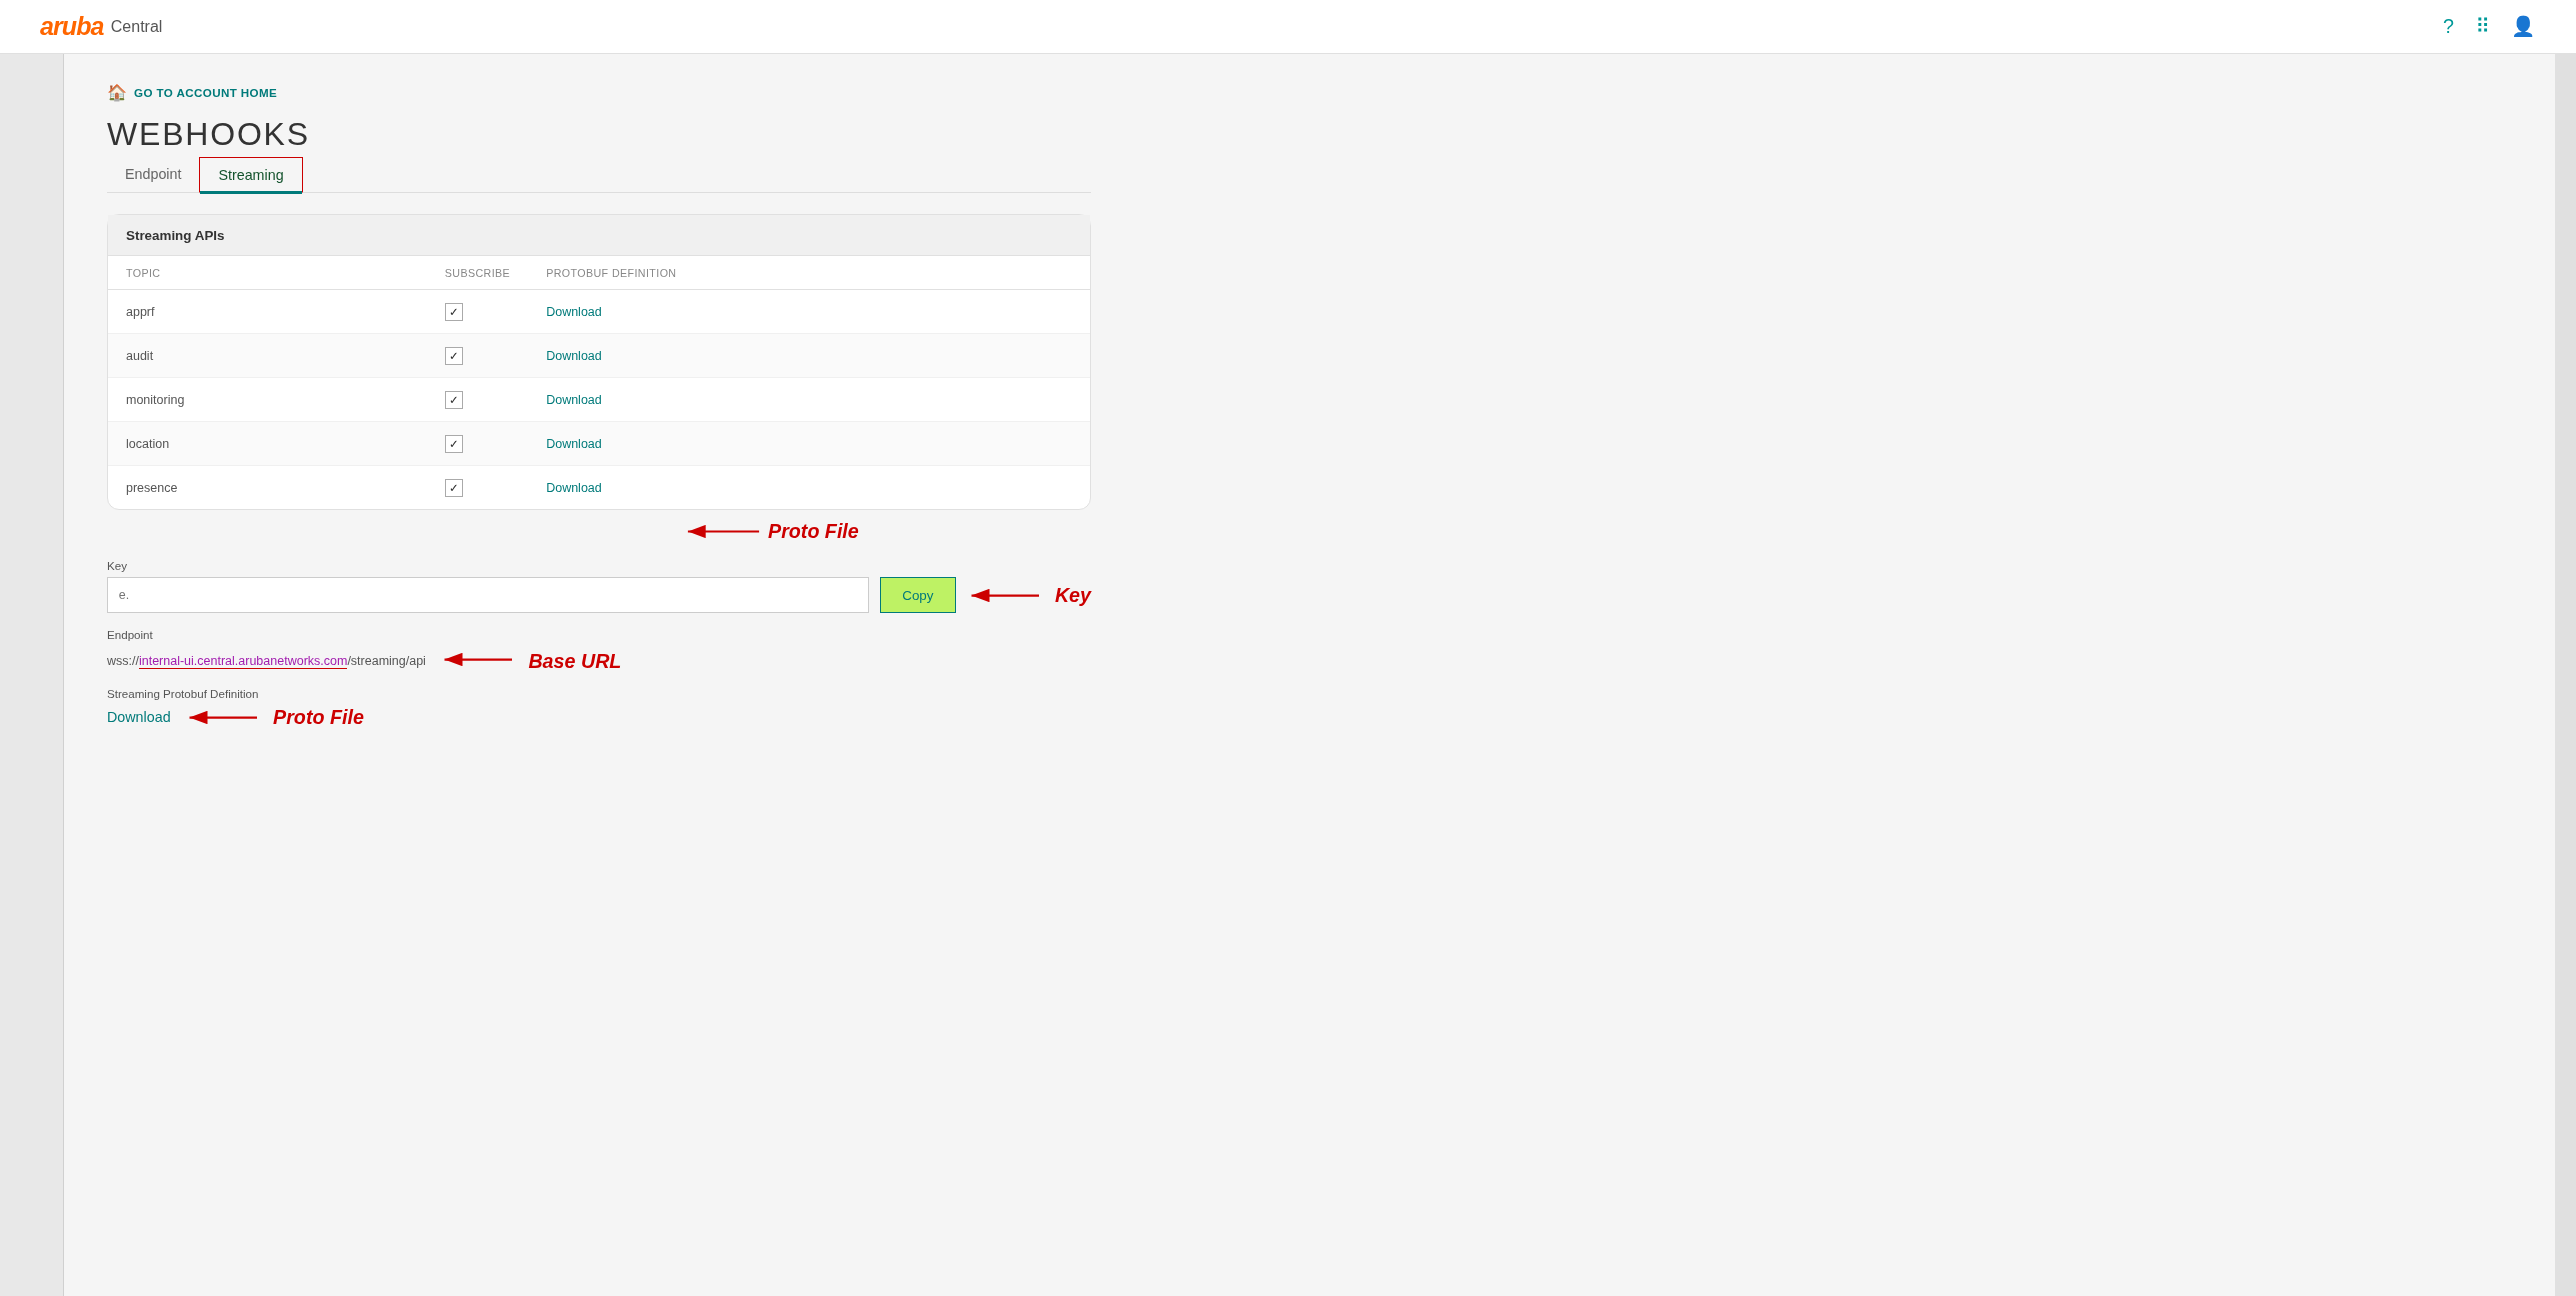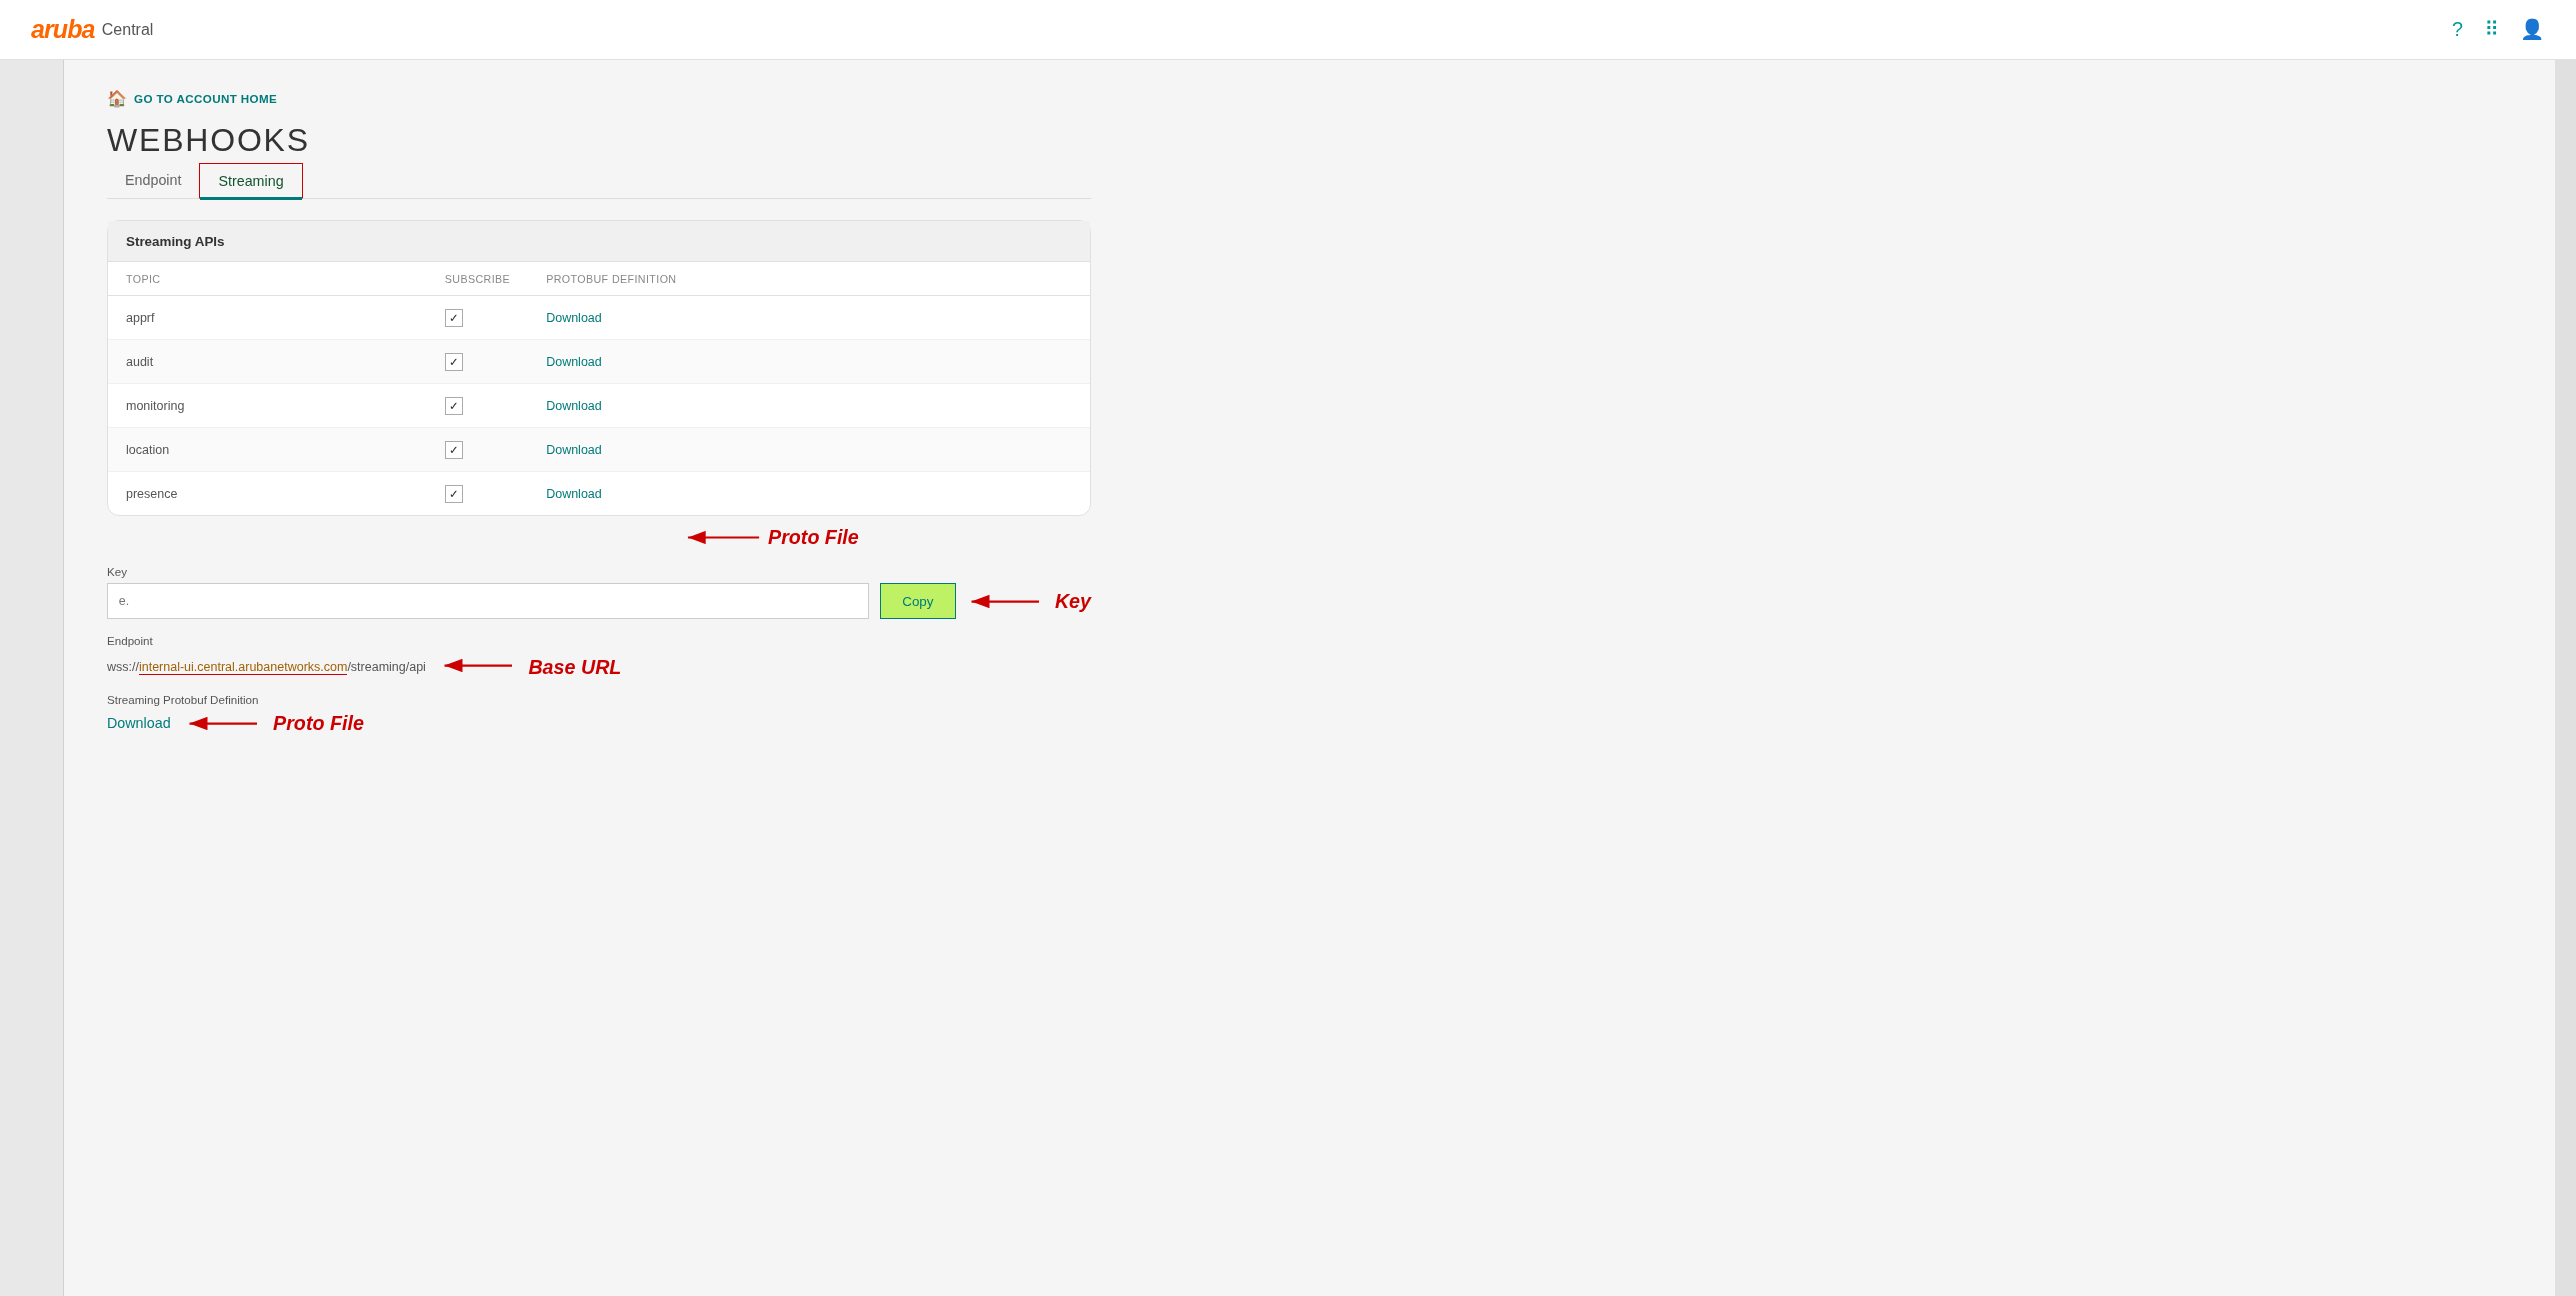--- a/index.html
+++ b/index.html
@@ -8,22 +8,22 @@
       background: #f0f0f0;
       min-height: 100vh;
     }
 
     
     .header {
       background: #fff;
       display: flex;
       align-items: center;
       justify-content: space-between;
-      padding: 0 31px;
-      height: 60px;
+      padding: 0 40px;
+      height: 54px;
       border-bottom: 0.9px solid #e0e0e0;
       position: sticky;
       top: 0;
       z-index: 100;
     }
     .header-left {
       display: flex;
       align-items: center;
       gap: 10.7px;
     }
@@ -243,21 +243,21 @@
     .endpoint-section {
       margin-bottom: 14.3px;
     }
     .endpoint-url {
       font-size: 12.5px;
       color: #555;
       margin-top: 3.6px;
     }
     .endpoint-url .highlighted {
       border-bottom: 1.8px solid #cc0000;
-      color: #a16207;
+      color: #a21caf;
     }
 
     
     .proto-section {
       margin-bottom: 7.2px;
     }
     .field-sublabel {
       font-size: 11.6px;
       color: #555;
       margin-bottom: 3.6px;

